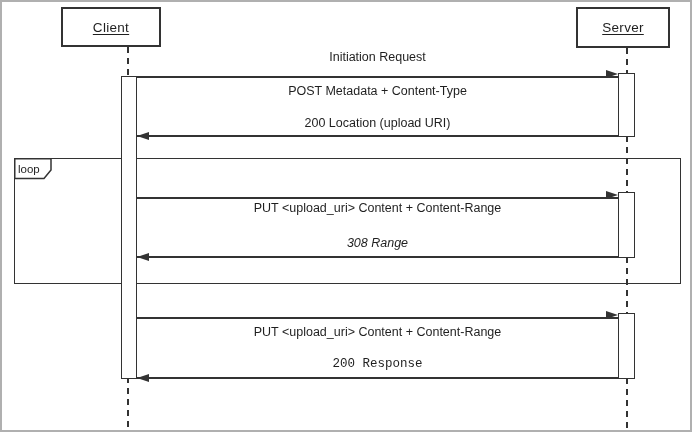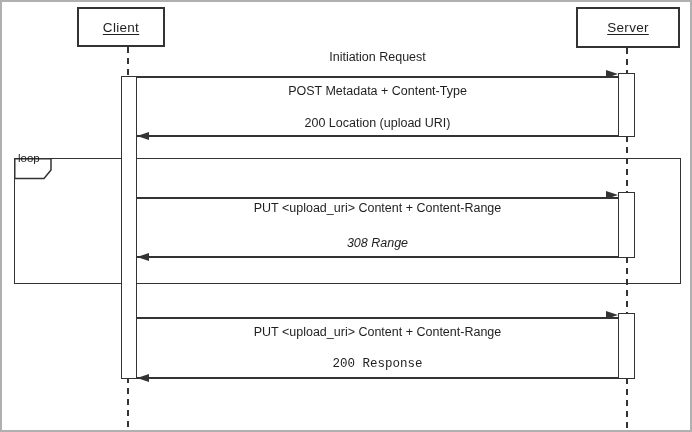--- a/index.html
+++ b/index.html
@@ -53,21 +53,21 @@
     position: absolute;
     left: 12px; top: 156px;
     width: 667px; height: 126px;
     border: 1.5px solid var(--line);
     background: transparent;
   }
   .loop-tab-svg { position: absolute; left: 12px; top: 156px; }
   .loop-tab-svg path { fill: var(--bg); stroke: var(--line); stroke-width: 1.5; }
   .loop-tab-text {
     position: absolute;
-    left: 16px; top: 150px;
+    left: 16px; top: 161px;
     font-size: 11.5px;
     color: var(--text);
   }
   
   .activation {
     position: absolute;
     background: var(--bg);
     border: 1.5px solid var(--line);
   }
   
@@ -117,24 +117,24 @@
   <svg class="loop-tab-svg" width="40" height="22" viewBox="0 0 40 22">
     <path d="M0.75,0.75 H37 V12 L30,20.5 H0.75 Z"></path>
   </svg>
   <span class="loop-tab-text">loop</span>
 
   <div class="activation" style="left:119px; top:74px; width:16px; height:303px;"></div>
   <div class="activation" style="left:616px; top:71px; width:17px; height:64px;"></div>
   <div class="activation" style="left:616px; top:190px; width:17px; height:66px;"></div>
   <div class="activation" style="left:616px; top:311px; width:17px; height:66px;"></div>
 
-  <div class="actor" style="left:75px; top:5px; width:88px; height:40px;">
+  <div class="actor" style="left:59px; top:5px; width:100px; height:40px;">
     <span class="actor-label">Client</span>
   </div>
-  <div class="actor" style="left:574px; top:5px; width:104px; height:41px;">
+  <div class="actor" style="left:574px; top:5px; width:94px; height:41px;">
     <span class="actor-label">Server</span>
   </div>
 
   <div class="label" style="top:47px;">Initiation Request</div>
   <div class="msg-line" style="top:74px;"></div>
   <div class="arrow-right" style="left:604px; top:68px;"></div>
   <div class="label" style="top:81px;">POST Metadata + Content-Type</div>
   <div class="label" style="top:113px;">200 Location (upload URI)</div>
   <div class="msg-line" style="top:133px;"></div>
   <div class="arrow-left" style="left:135px; top:130px;"></div>

